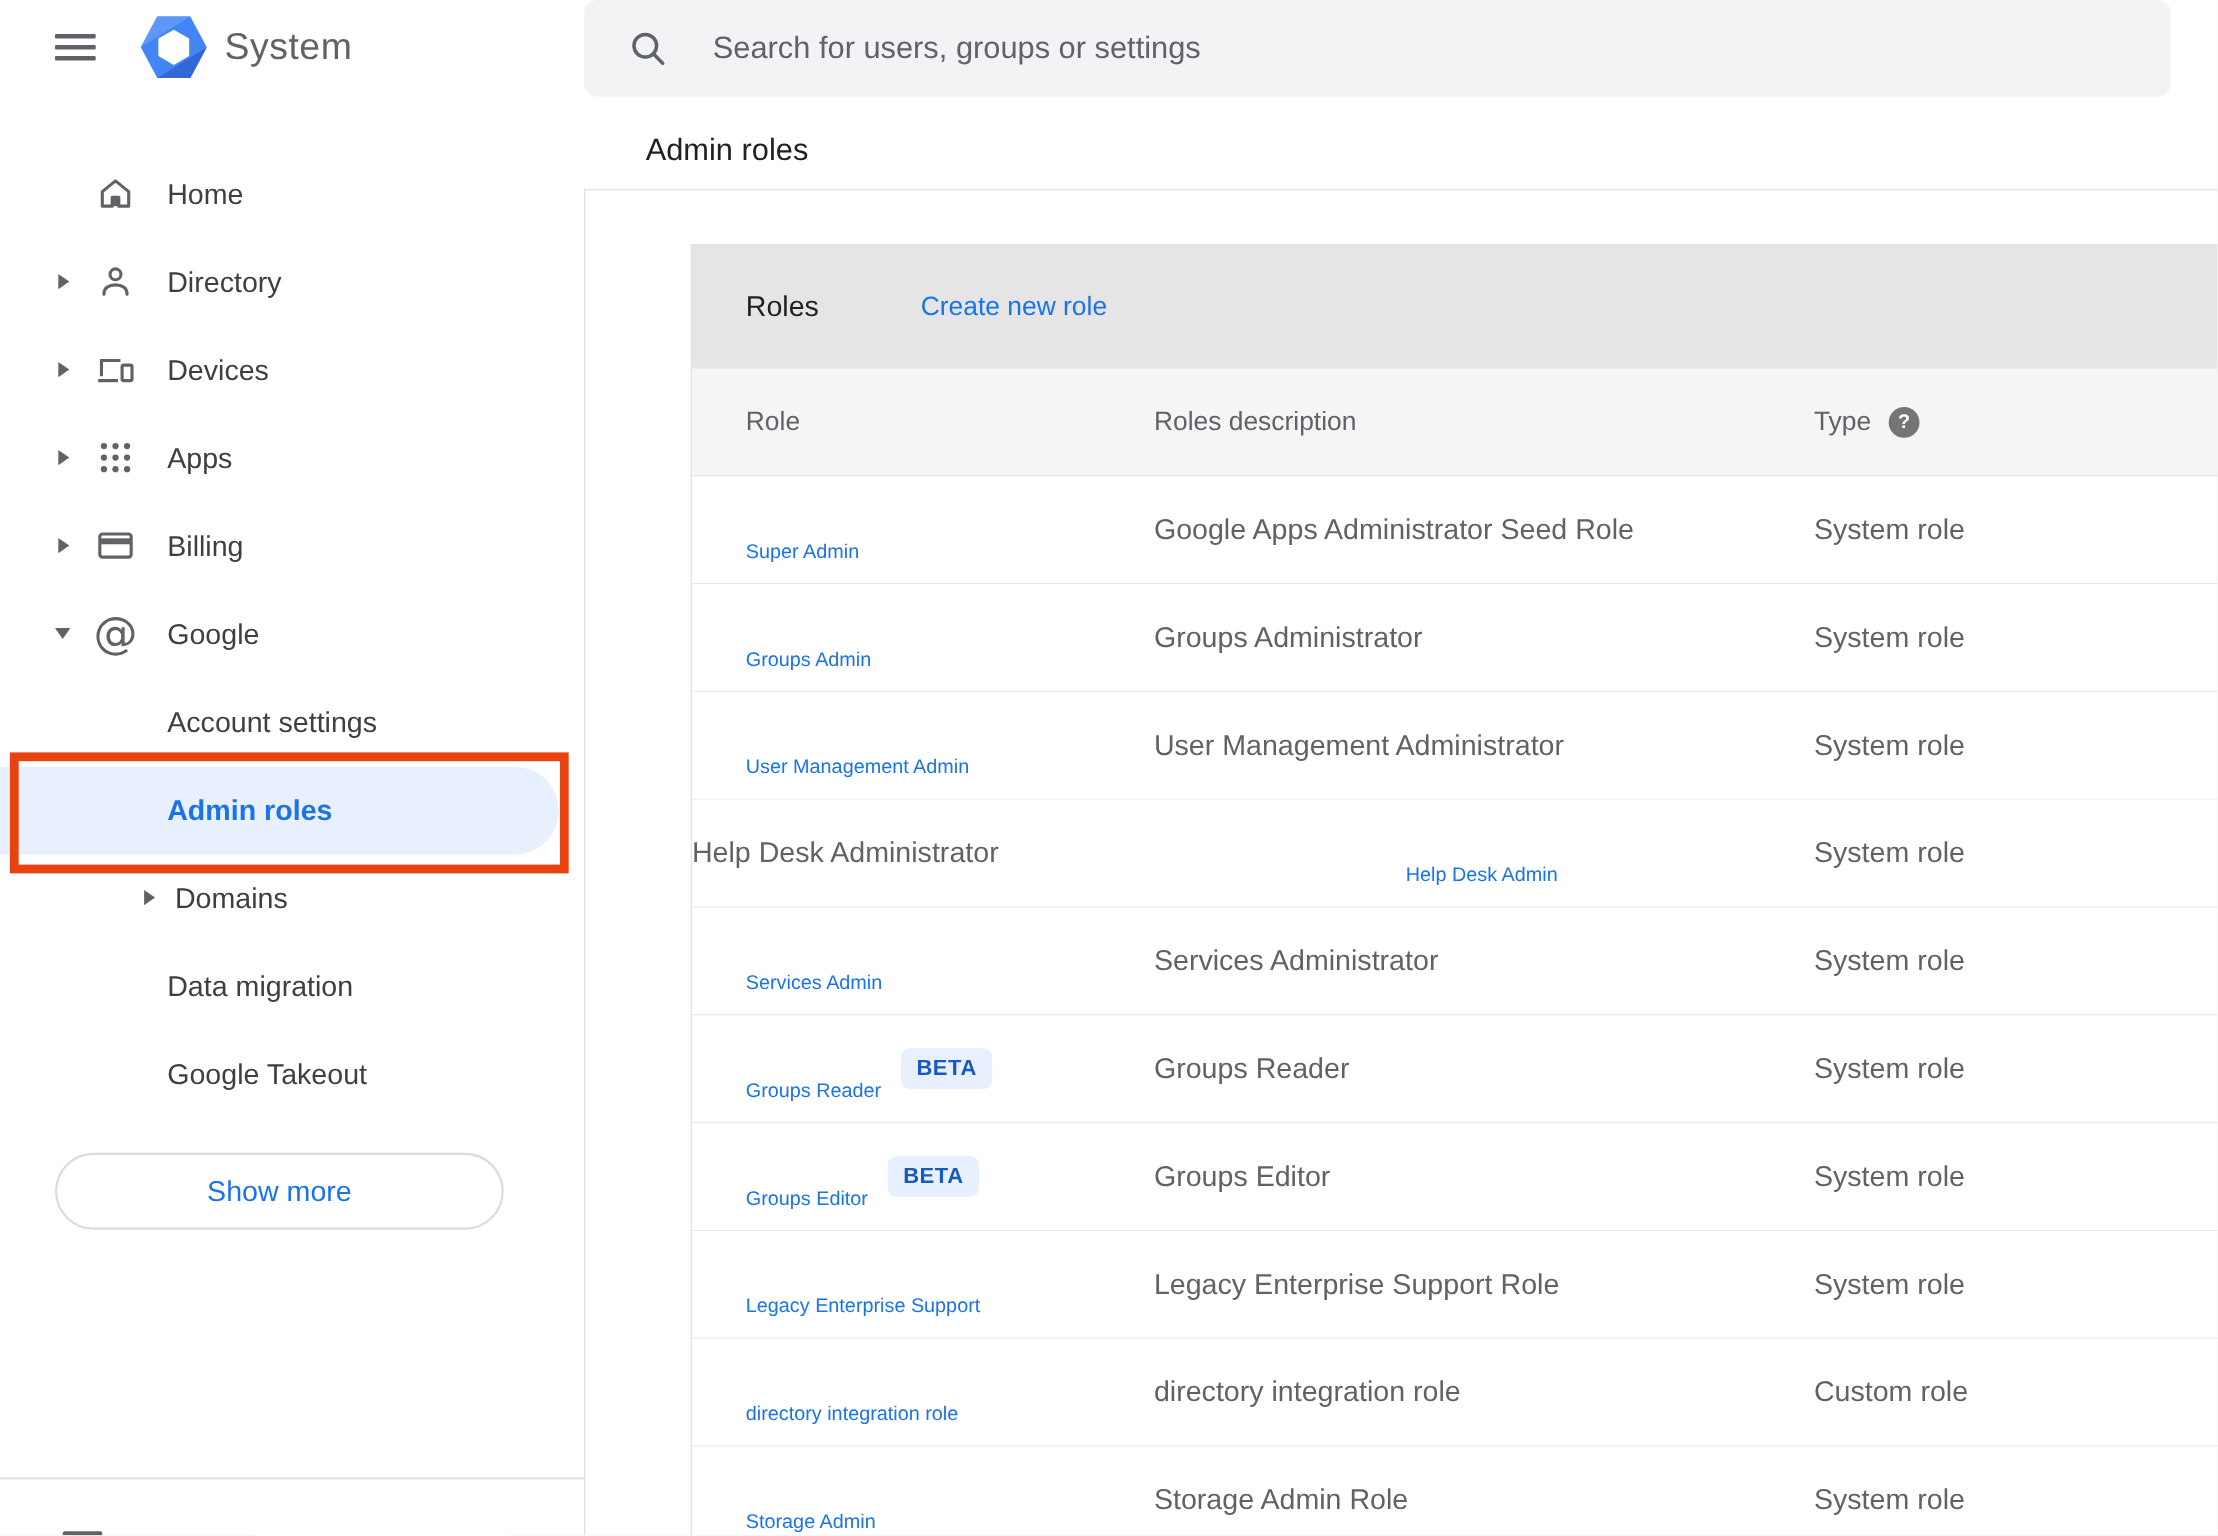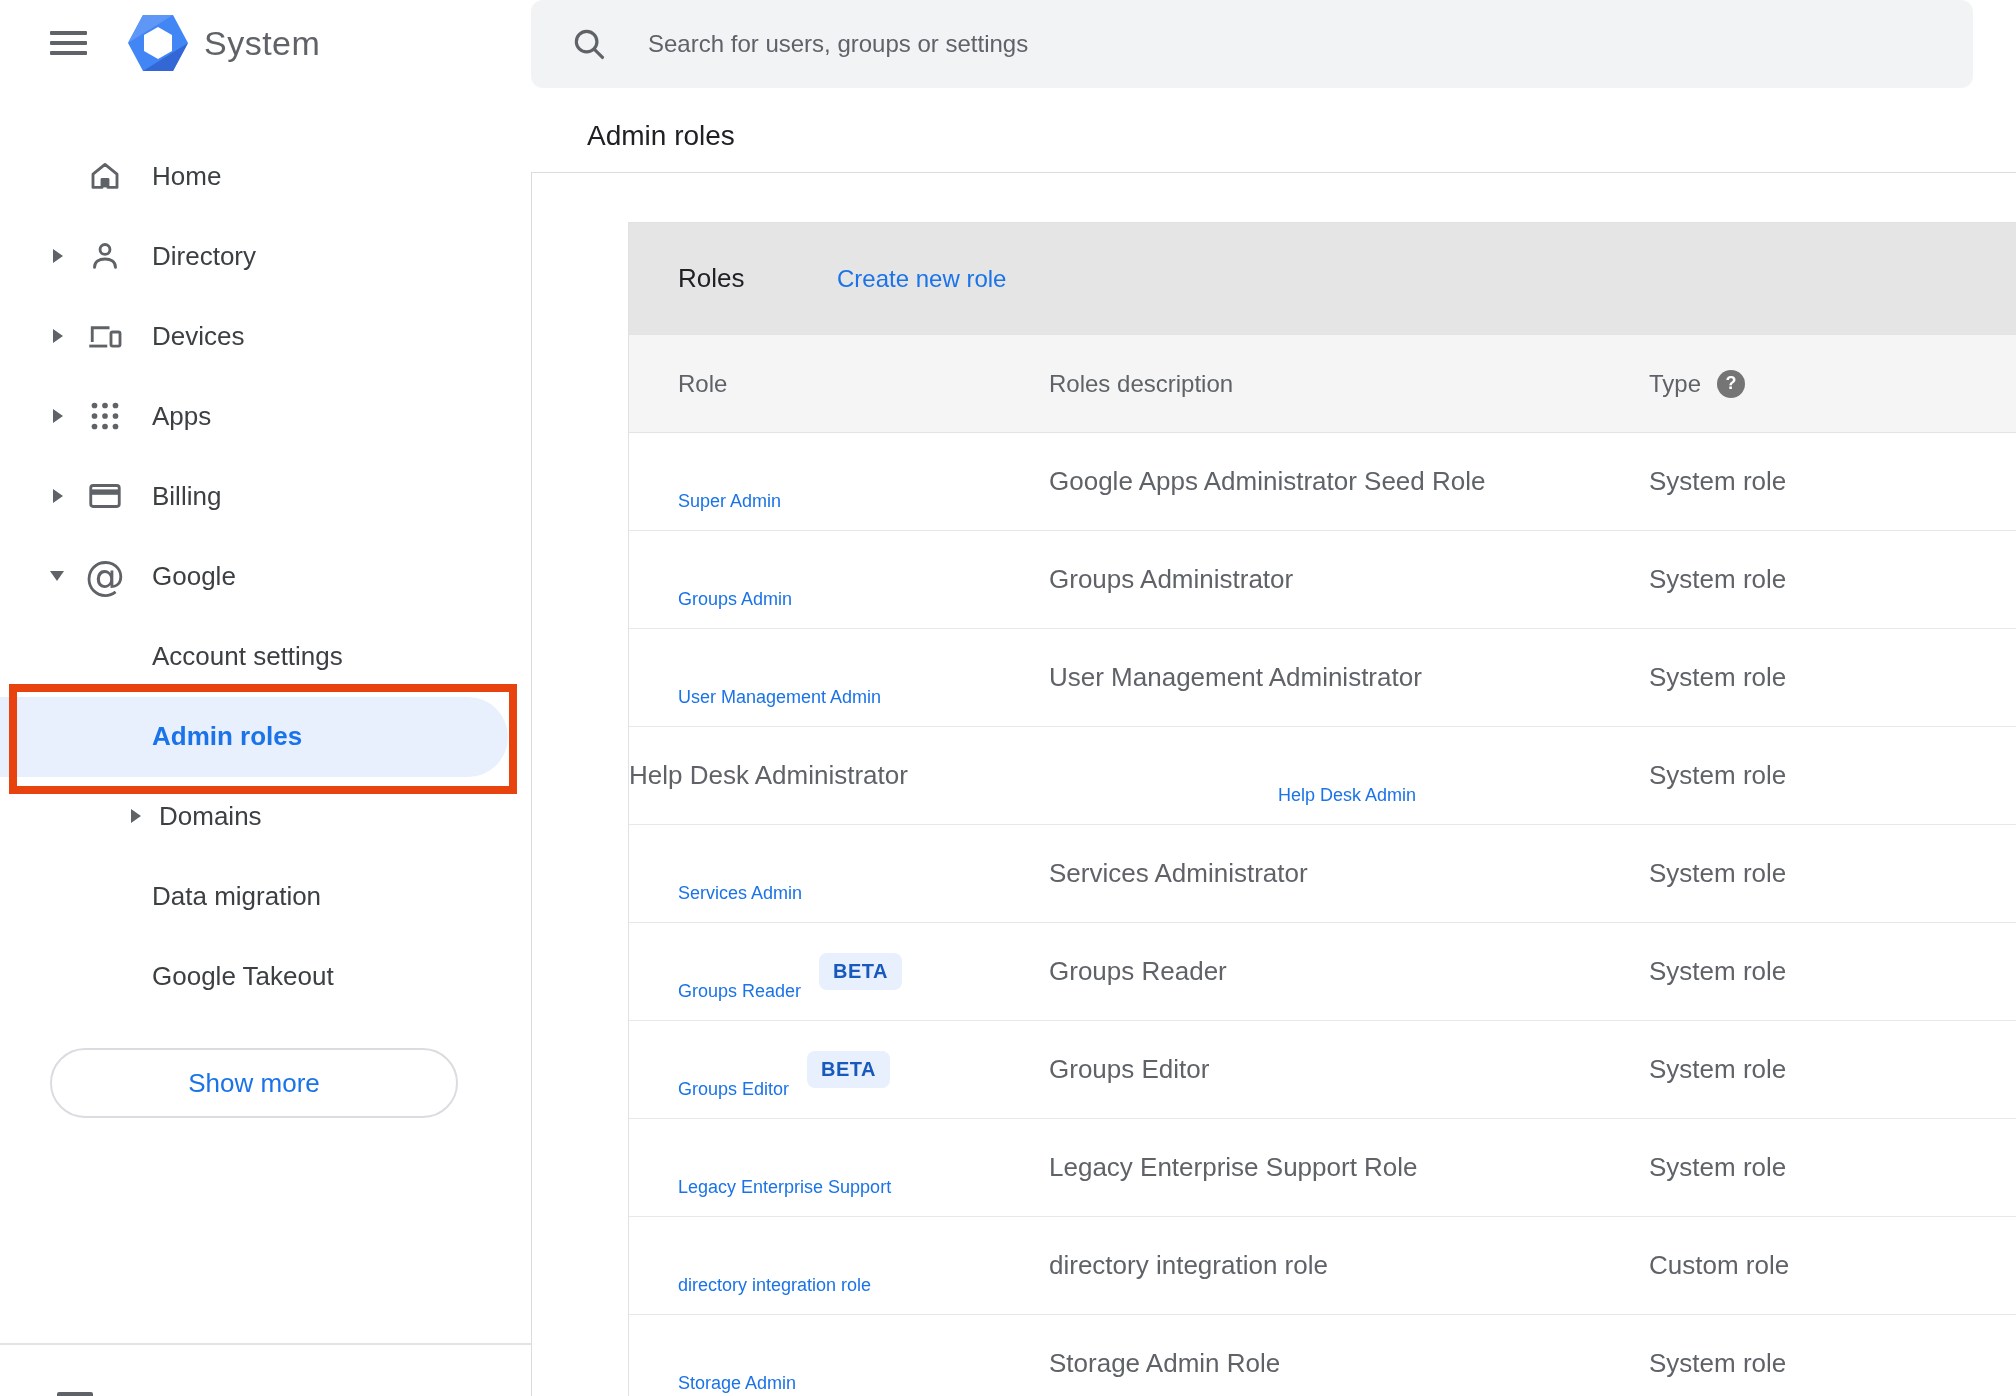--- a/index.html
+++ b/index.html
@@ -13,21 +13,21 @@
   .hamburger { position:absolute; left:50px; top:31px; width:37px; height:24px;
     display:flex; flex-direction:column; justify-content:space-between; cursor:pointer; }
   .hamburger span { display:block; height:4px; background:#5f6368; border-radius:1px; }
   .logo { position:absolute; left:128px; top:14px; display:flex; align-items:center; }
   .logo-text { margin-left:16px; font-size:34px; color:#5f6368; letter-spacing:0.5px; }
   
   .searchbar { position:absolute; left:531px; top:0; width:1442px; height:88px;
     background:#f1f3f4; border-radius:12px; display:flex; align-items:center; }
   .search-icon { margin-left:39px; width:38px; height:38px; flex:0 0 auto; }
   .search-input { margin-left:40px; border:none; outline:none; background:transparent;
-    font-family:inherit; font-size:24px; color:#4c1d95; width:1200px; }
+    font-family:inherit; font-size:28px; color:#4c1d95; width:1200px; }
   .search-input::placeholder { color:#5f6368; opacity:1; }
   
   .breadcrumb { position:absolute; left:587px; top:120px; font-size:28px; font-weight:500; color:#202124; }
   .hdivider { position:absolute; left:531px; top:172px; width:1485px; height:1px; background:#dadce0; }
   .vdivider { position:absolute; left:531px; top:172px; width:1px; height:1224px; background:#dadce0; }
   
   .nav { position:absolute; left:0; top:136px; width:531px;padding-left:31px; }
   .nav-item { position:relative; height:80px; display:flex; align-items:center; cursor:pointer; }
   .nav-arrow { position:absolute; left:22px; width:0; height:0;
     border-top:7px solid transparent; border-bottom:7px solid transparent; border-left:10px solid #5f6368; }

